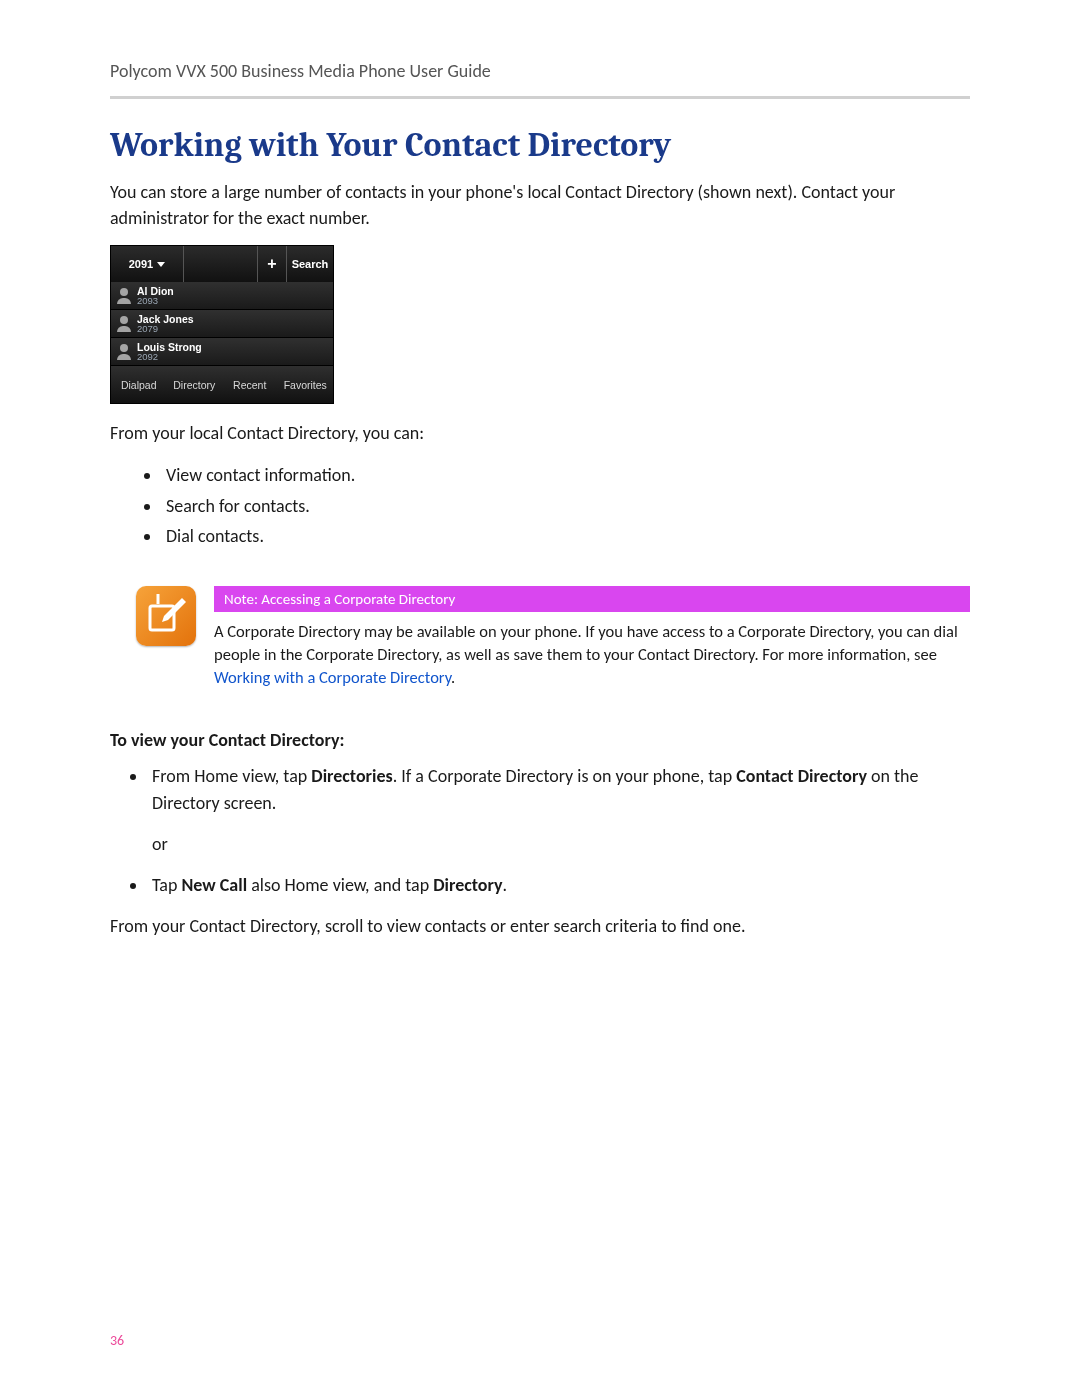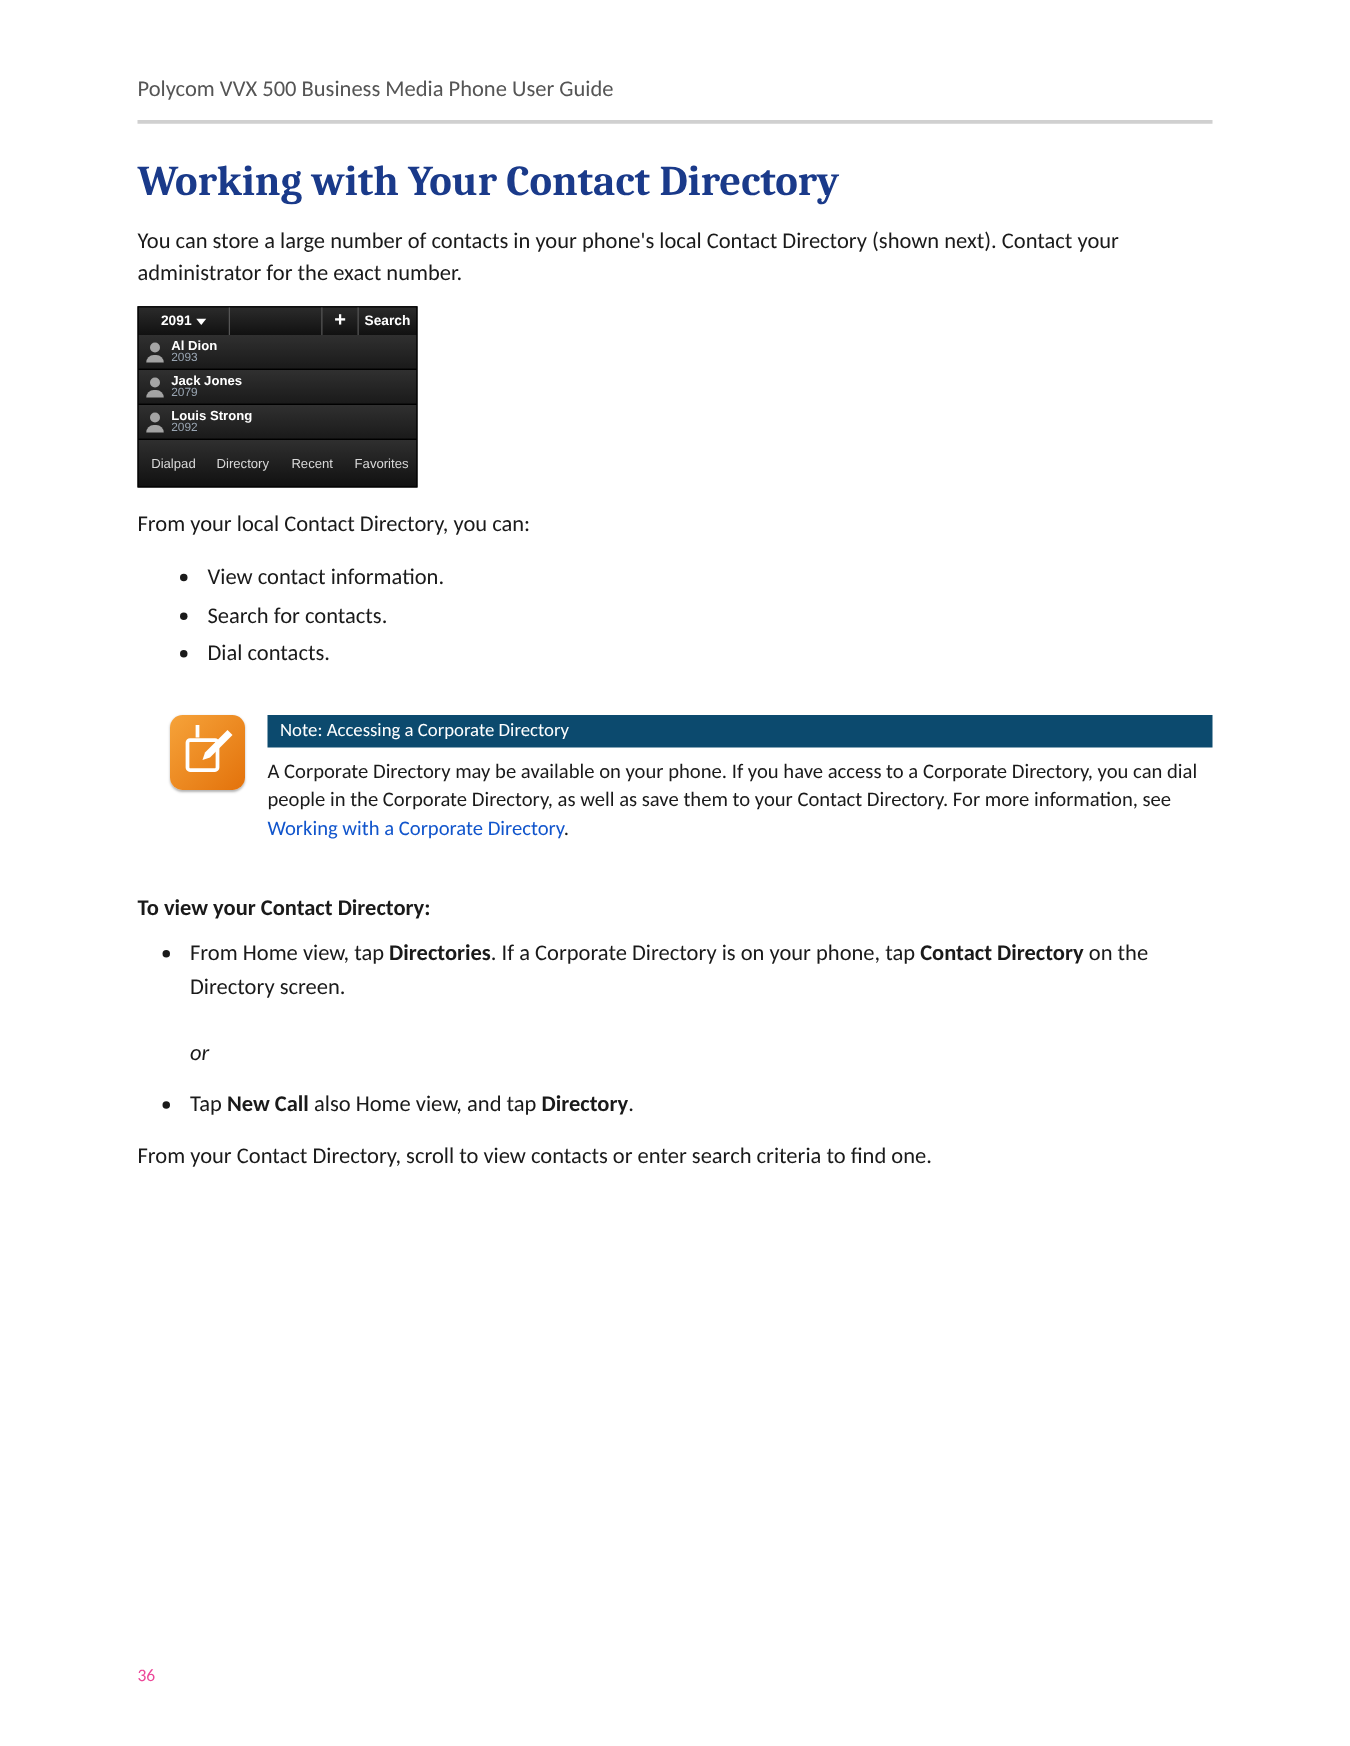--- a/index.html
+++ b/index.html
@@ -50,21 +50,21 @@
   .phone {
     width: 222px;
     background: #000;
     border: 1px solid #000;
     margin-bottom: 16px;
     font-family: Arial, sans-serif;
   }
   .phone-top {
     display: flex;
     align-items: stretch;
-    height: 22px;
+    height: 36px;
     background: linear-gradient(#2b2b2b,#111);
   }
   .phone-ext {
     width: 72px;
     color: #fff;
     font-size: 11px;
     font-weight: bold;
     display: flex;
     align-items: center;
     justify-content: center;
@@ -127,21 +127,21 @@
     width: 60px; height: 60px;
     border-radius: 10px;
     background: linear-gradient(135deg,#f6a33a,#e3720b);
     position: relative;
     box-shadow: 0 1px 2px rgba(0,0,0,.3);
     flex-shrink: 0;
   }
   .note-icon svg { position:absolute; inset:0; }
   .note-body { flex: 1; }
   .note-title {
-    background: #0c4a6e;
+    background: #d946ef;
     color: #fff;
     font-size: 15px;
     padding: 4px 10px;
     margin-bottom: 8px;
   }
   .note-text {
     font-size: 16.5px;
     line-height: 1.4;
   }
   .note-text a { color: #1155cc; text-decoration: none; }
@@ -243,21 +243,21 @@
         <span>A Corporate Directory may be available on your phone. If you have access to a Corporate Directory, you can dial people in the Corporate Directory, as well as save them to your Contact Directory. For more information, see </span><a href="#">Working with a Corporate Directory</a><span>.</span>
       </div>
     </div>
   </div>
 
   <p class="subheading">To view your Contact Directory:</p>
 
   <ul class="steps">
     <li>
       <span>From Home view, tap </span><b>Directories</b><span>. If a Corporate Directory is on your phone, tap </span><b>Contact Directory</b><span> on the Directory screen.</span>
-      <div class="or-line" style="margin-left:0; margin-top:26px;font-style:italic;">or</div>
+      <div class="or-line" style="margin-left:0; margin-top:14px;">or</div>
     </li>
     <li>
       <span>Tap </span><b>New Call</b><span> also Home view, and tap </span><b>Directory</b><span>.</span>
     </li>
   </ul>
 
   <p class="body">From your Contact Directory, scroll to view contacts or enter search criteria to find one.</p>
 
   <div class="page-number">36</div>
 </div>

